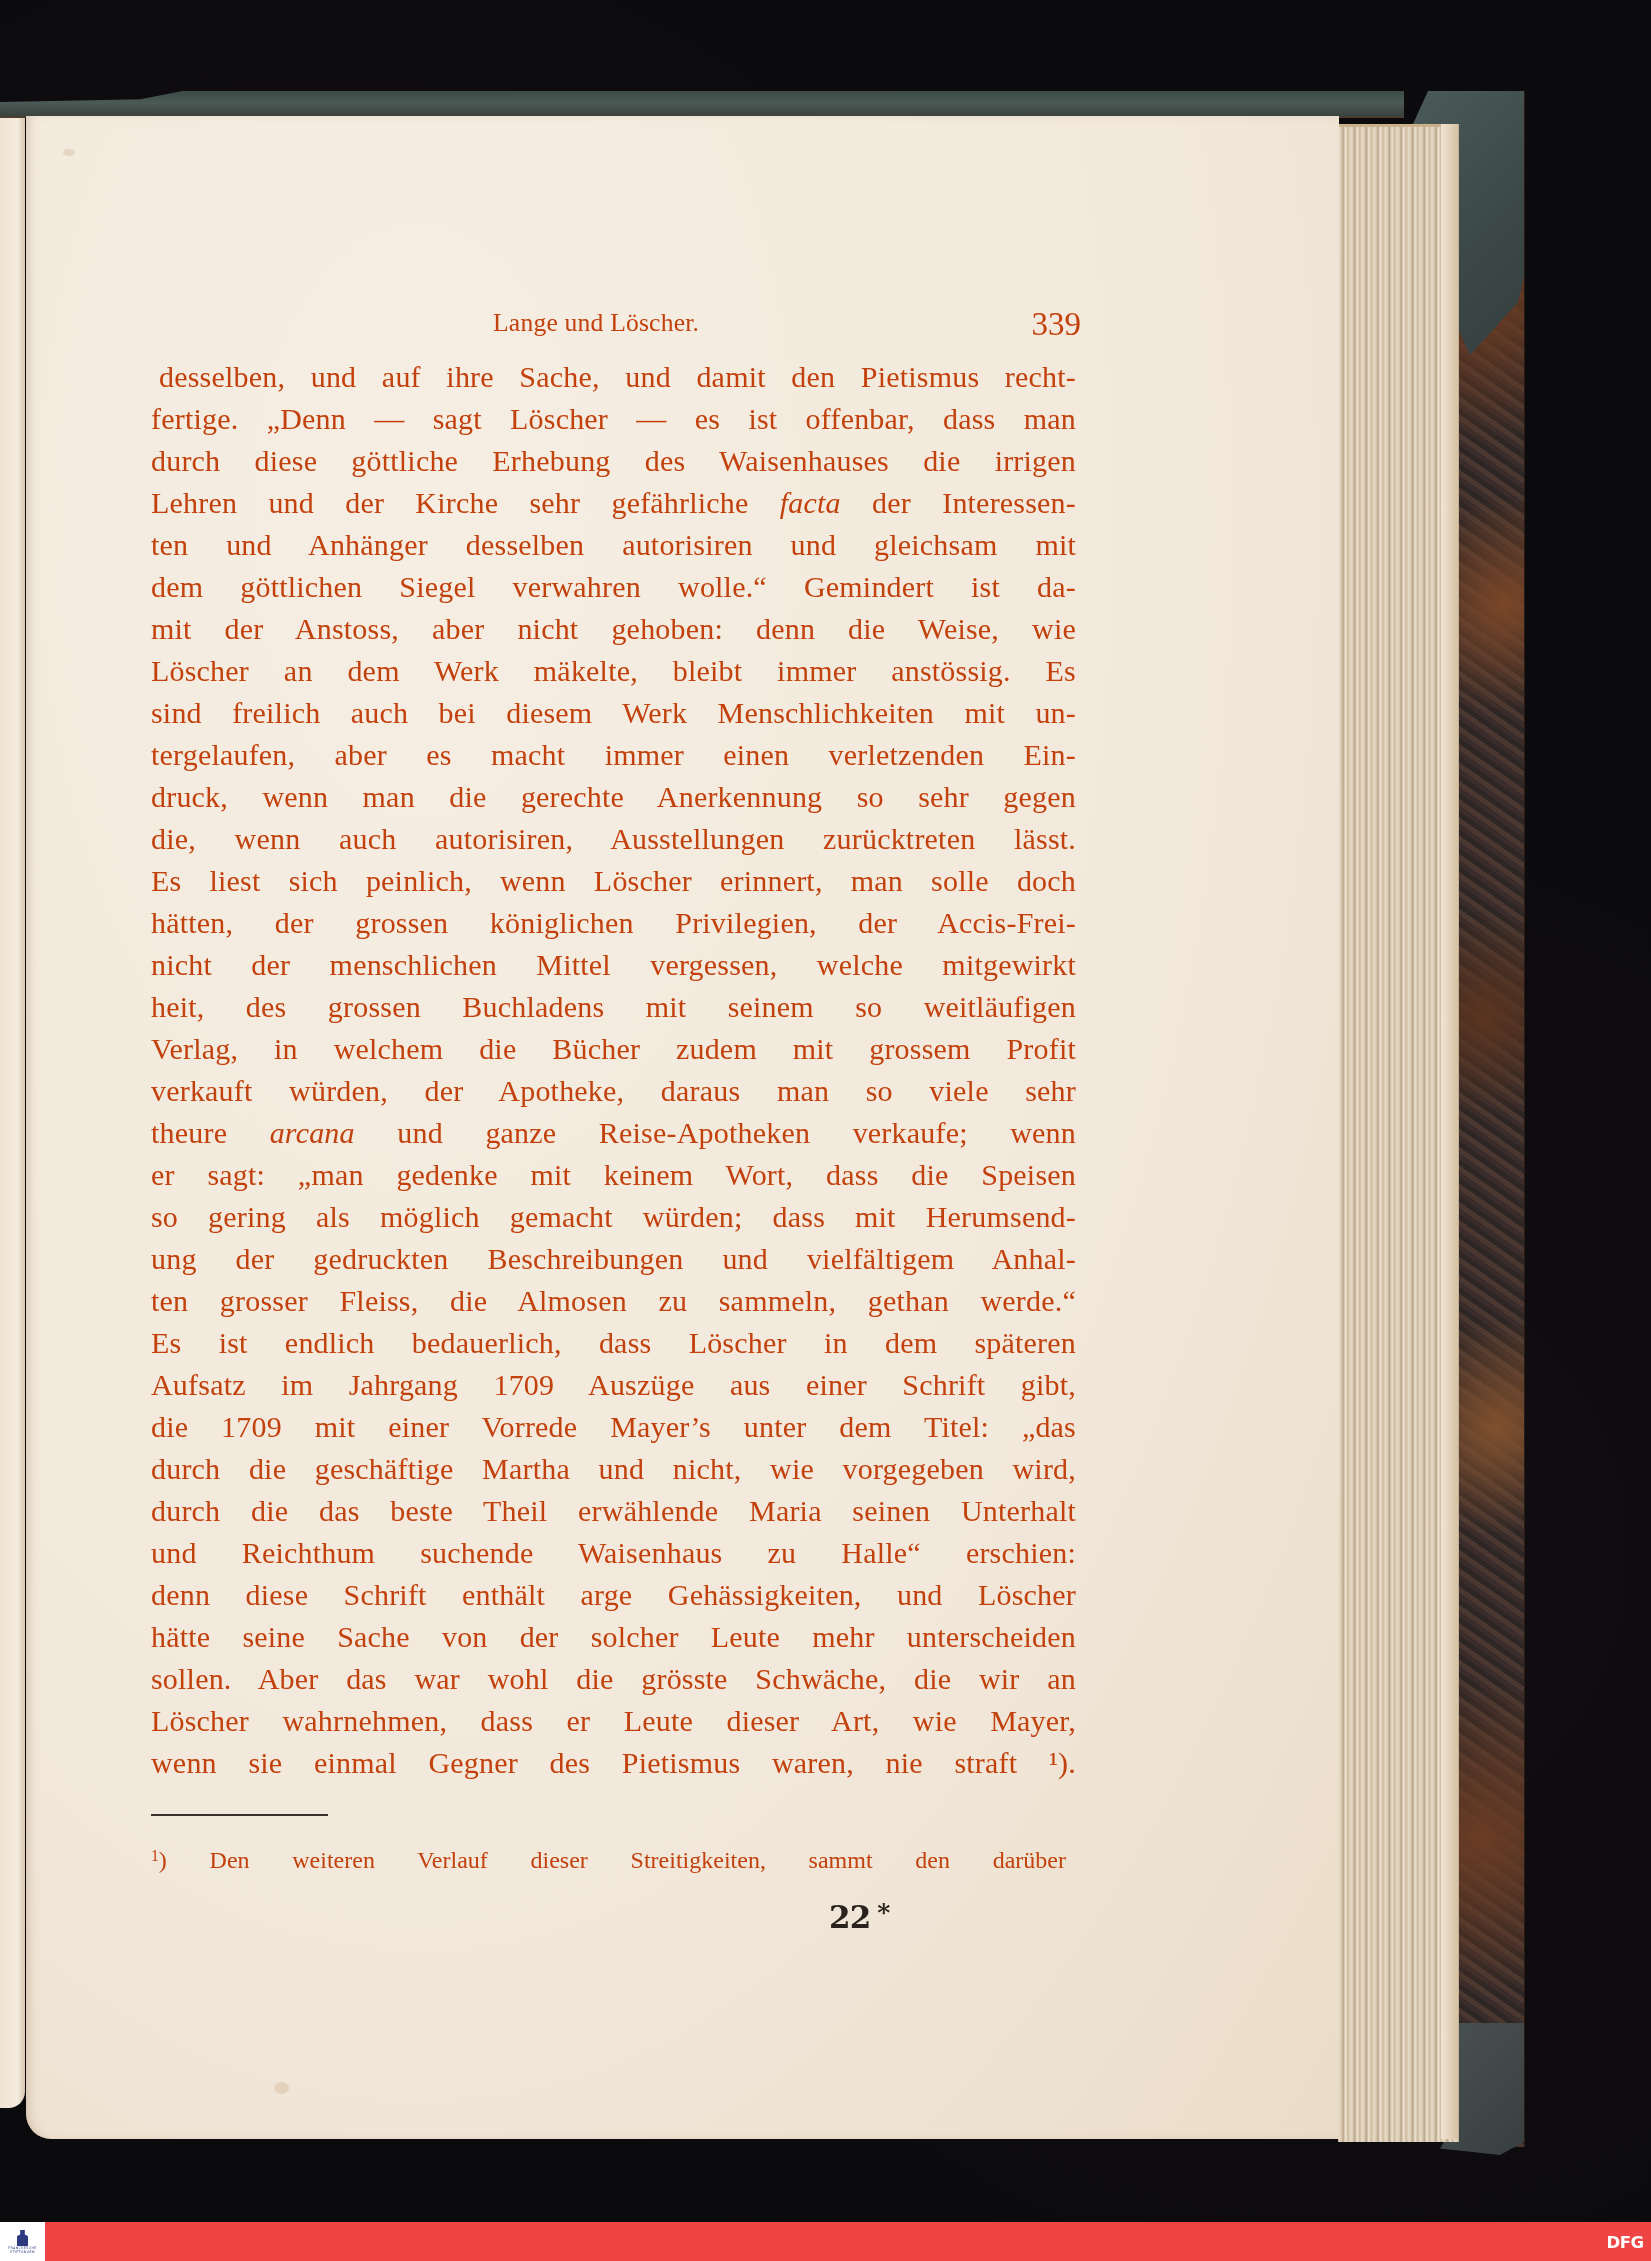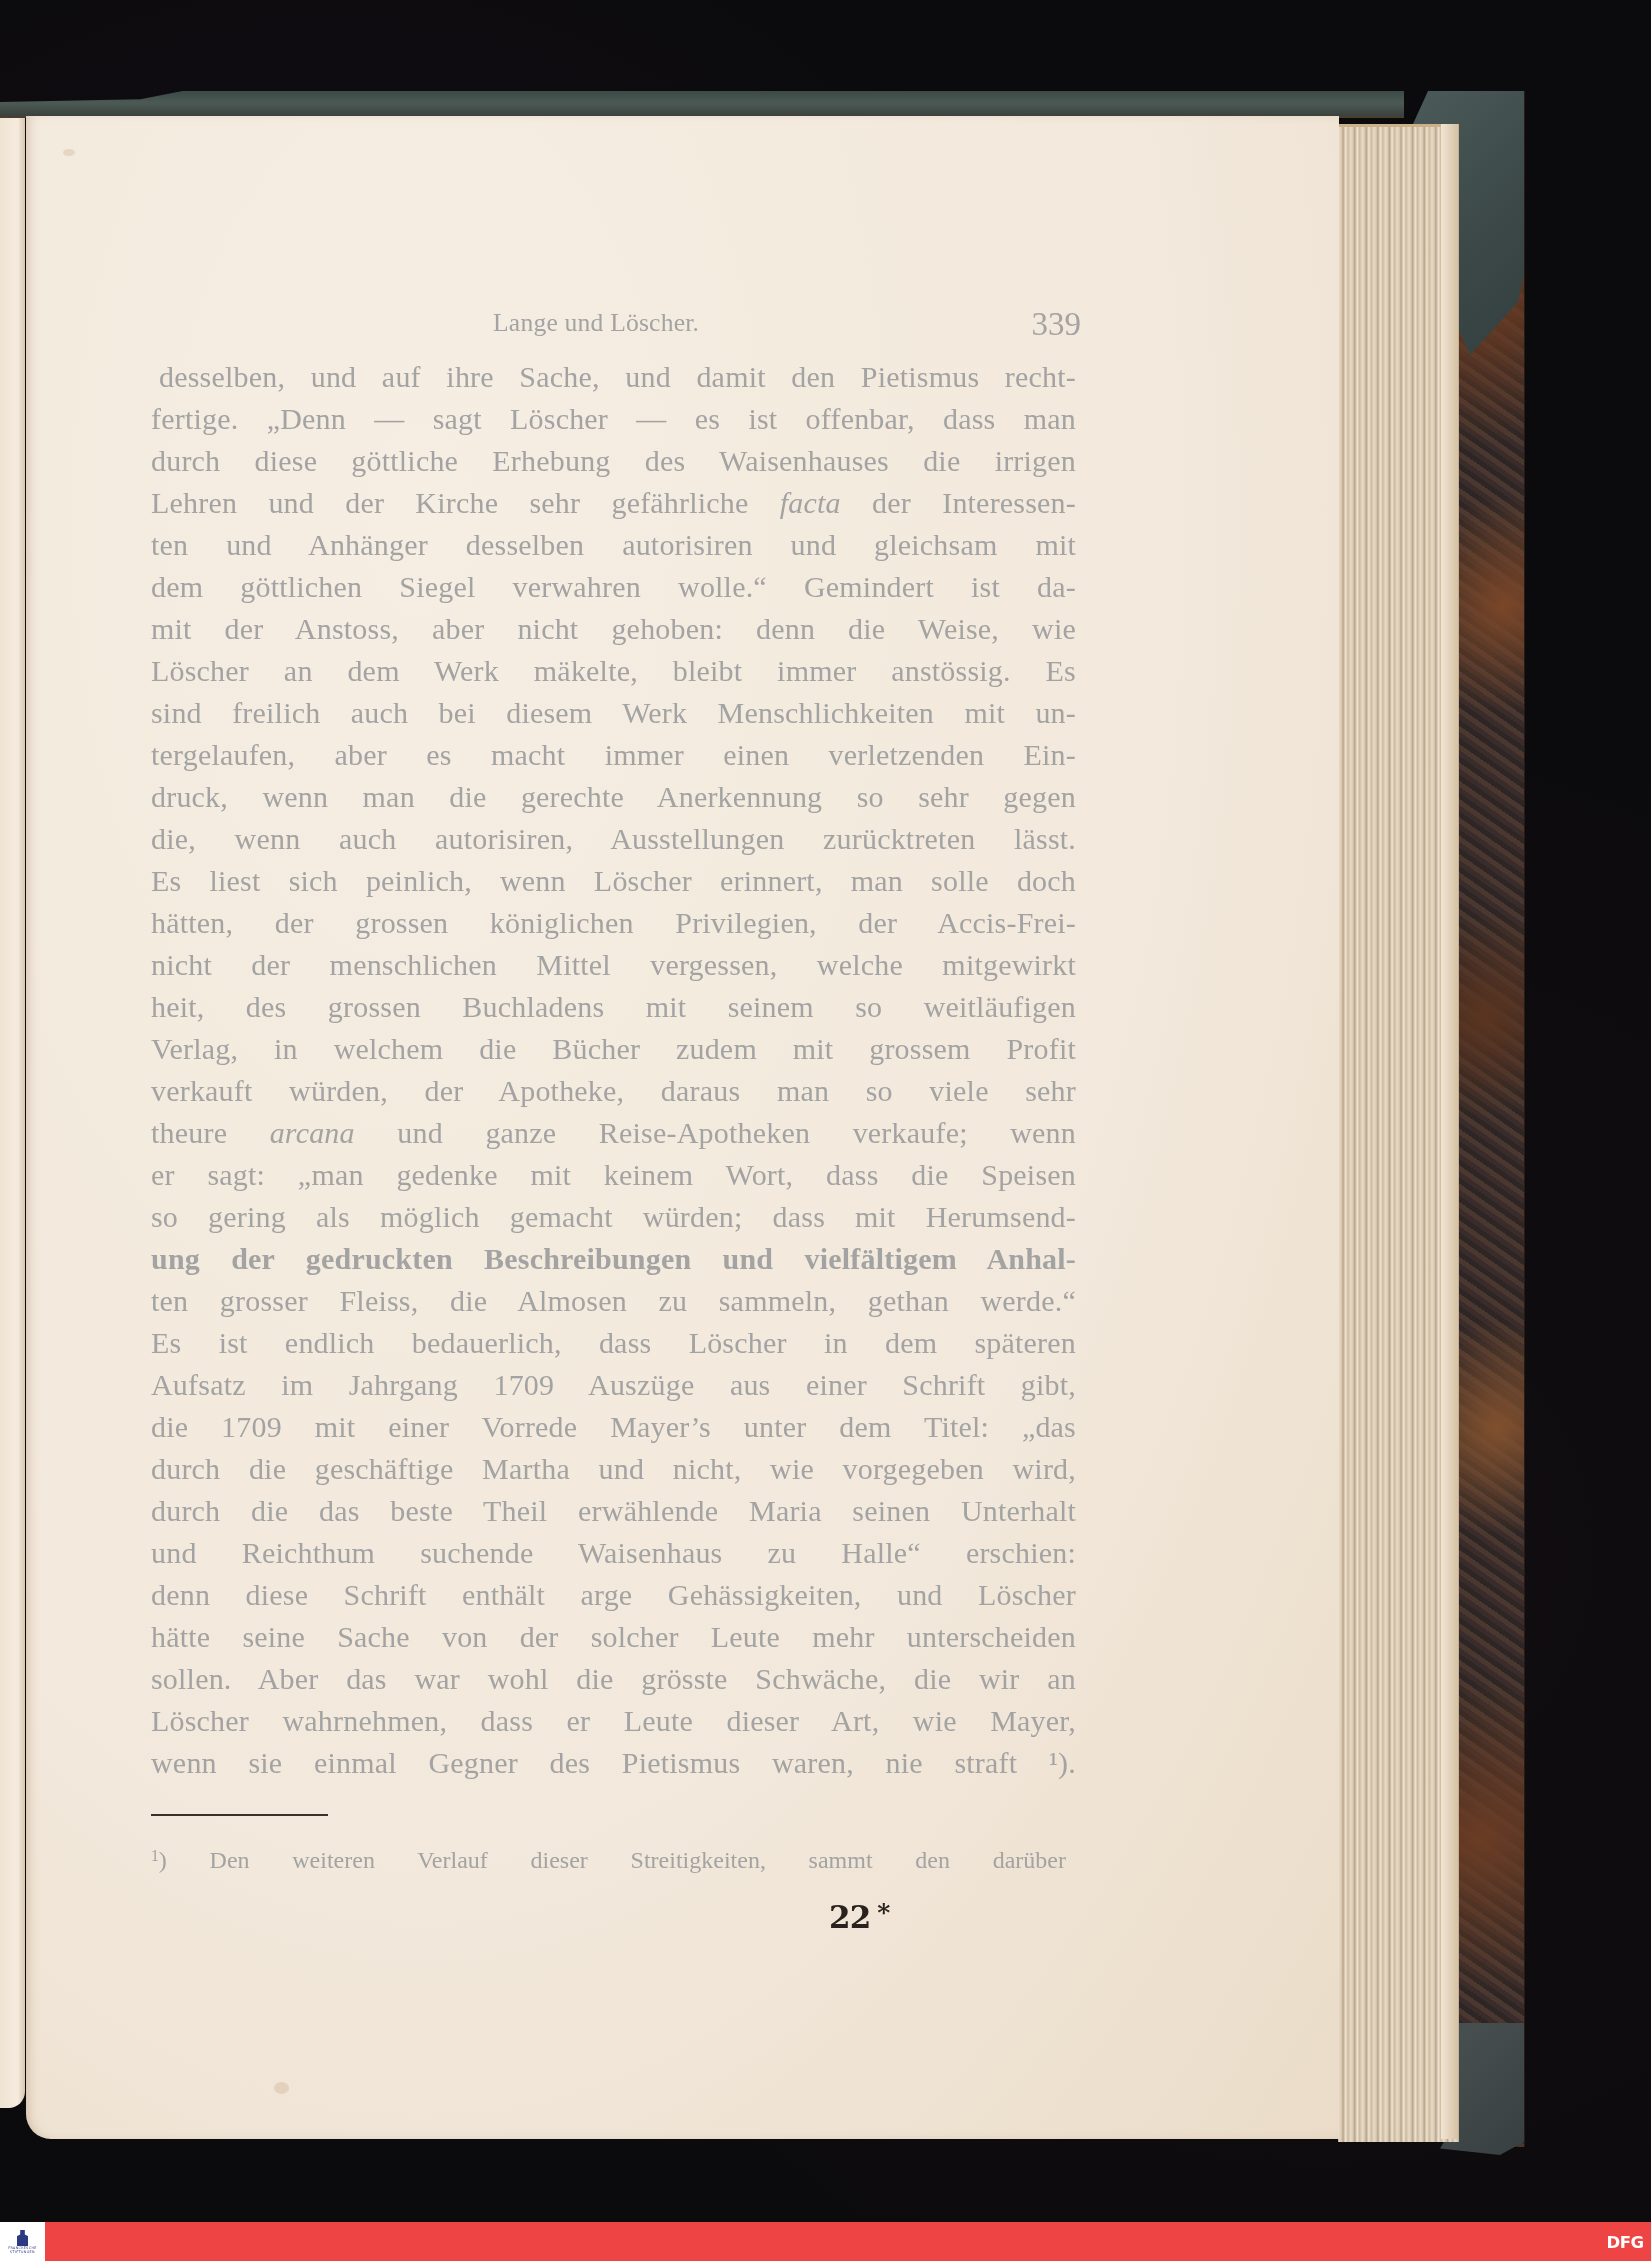--- a/index.html
+++ b/index.html
@@ -70,21 +70,21 @@
     clip-path:polygon(20% 0, 100% 0, 100% 70%, 95% 80%, 55% 100%, 45% 90%, 45% 20%, 0 20%);
   }
   .cover-corner-bottom {
     position:absolute; left:1404px; top:2023px; width:120px; height:132px;
     background:linear-gradient(135deg,#4b5454,#383f40);
     clip-path:polygon(40% 0, 100% 0, 100% 90%, 80% 100%, 30% 95%, 40% 80%);
   }
 
   .text-block {
     position:absolute; left:151px; top:306px; width:925px;
-    color:#a3a3a3;
+    color:#c2410c;
   }
   .running-head {
     position:relative; height:50px;
   }
   .running-title {
     position:absolute; left:342px; top:1.7px; font-size:25.6px; letter-spacing:0.2px;
   }
   .page-number {
     position:absolute; right:-5px; top:0; font-size:33px;
   }
@@ -174,21 +174,21 @@
       <span class="line" style="display: block;">die, wenn auch autorisiren, Ausstellungen zurücktreten lässt.</span>
       <span class="line" style="display: block;">Es liest sich peinlich, wenn Löscher erinnert, man solle doch</span>
       <span class="line" style="display: block;">hätten, der grossen königlichen Privilegien, der Accis-Frei-</span>
       <span class="line" style="display: block;">nicht der menschlichen Mittel vergessen, welche mitgewirkt</span>
       <span class="line" style="display: block;">heit, des grossen Buchladens mit seinem so weitläufigen</span>
       <span class="line" style="display: block;">Verlag, in welchem die Bücher zudem mit grossem Profit</span>
       <span class="line" style="display: block;">verkauft würden, der Apotheke, daraus man so viele sehr</span>
       <span class="line" style="display: block;">theure <em>arcana</em> und ganze Reise-Apotheken verkaufe; wenn</span>
       <span class="line" style="display: block;">er sagt: „man gedenke mit keinem Wort, dass die Speisen</span>
       <span class="line" style="display: block;">so gering als möglich gemacht würden; dass mit Herumsend-</span>
-      <span class="line" style="display: block; font-weight: bold;">ung der gedruckten Beschreibungen und vielfältigem Anhal-</span>
+      <span class="line" style="display: block;">ung der gedruckten Beschreibungen und vielfältigem Anhal-</span>
       <span class="line" style="display: block;">ten grosser Fleiss, die Almosen zu sammeln, gethan werde.“</span>
       <span class="line" style="display: block;">Es ist endlich bedauerlich, dass Löscher in dem späteren</span>
       <span class="line" style="display: block;">Aufsatz im Jahrgang 1709 Auszüge aus einer Schrift gibt,</span>
       <span class="line" style="display: block;">die 1709 mit einer Vorrede Mayer’s unter dem Titel: „das</span>
       <span class="line" style="display: block;">durch die geschäftige Martha und nicht, wie vorgegeben wird,</span>
       <span class="line" style="display: block;">durch die das beste Theil erwählende Maria seinen Unterhalt</span>
       <span class="line" style="display: block;">und Reichthum suchende Waisenhaus zu Halle“ erschien:</span>
       <span class="line" style="display: block;">denn diese Schrift enthält arge Gehässigkeiten, und Löscher</span>
       <span class="line" style="display: block;">hätte seine Sache von der solcher Leute mehr unterscheiden</span>
       <span class="line" style="display: block;">sollen.  Aber das war wohl die grösste Schwäche, die wir an</span>

